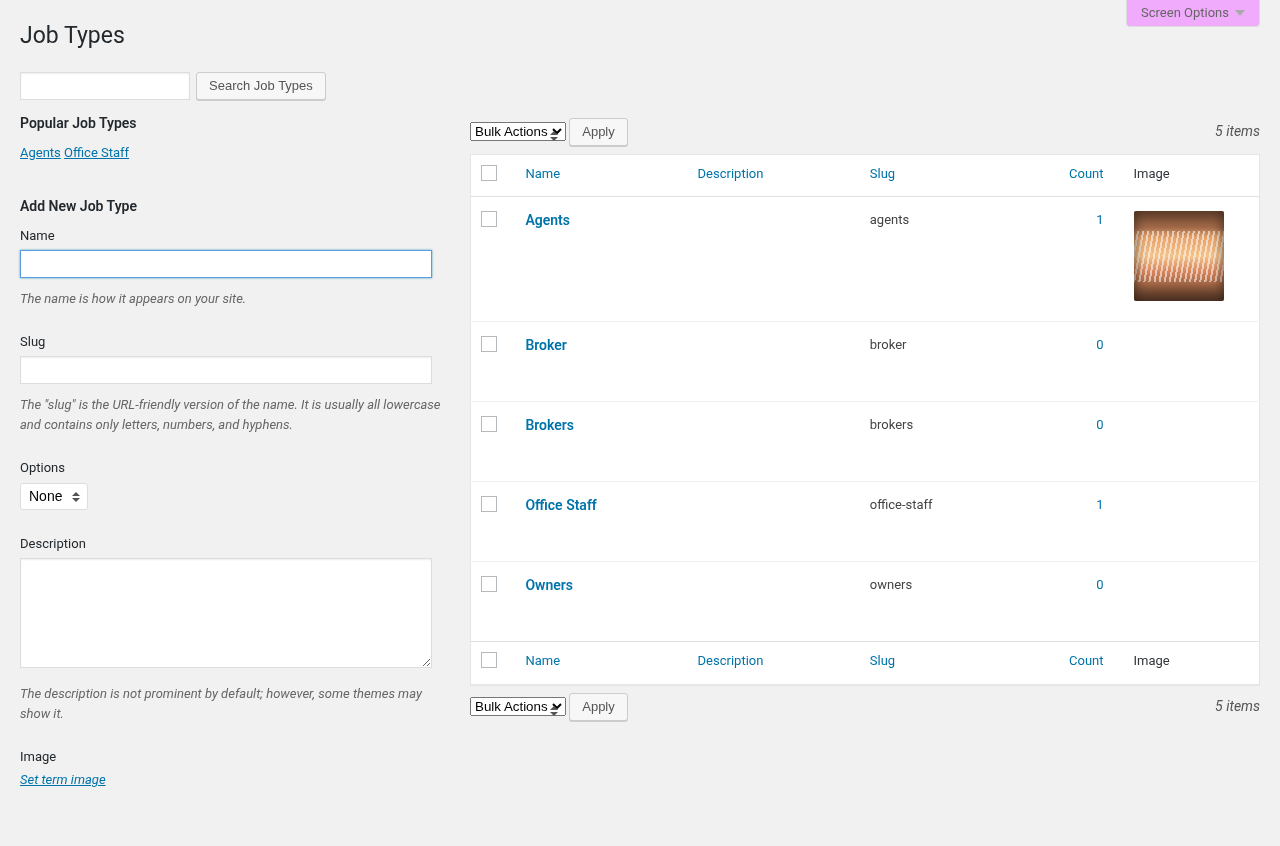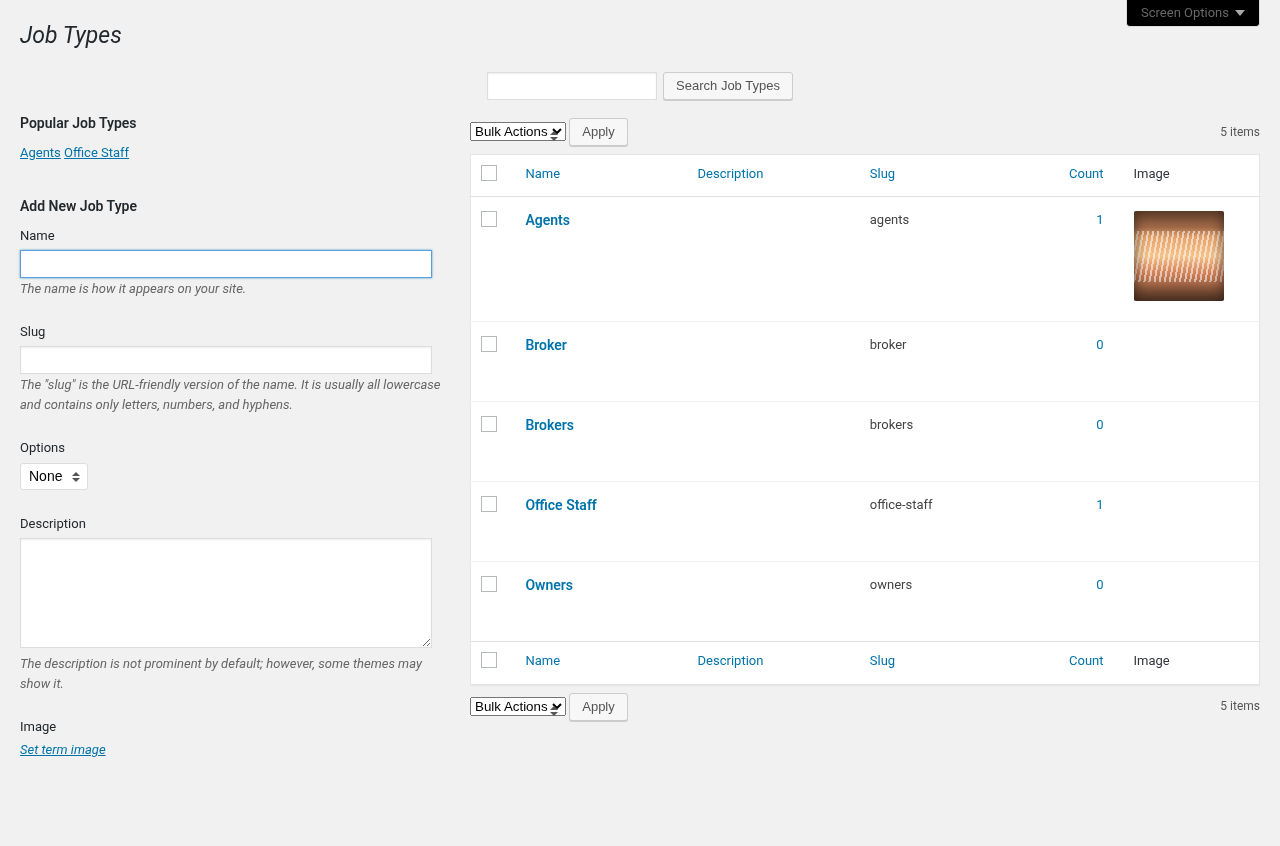--- a/index.html
+++ b/index.html
@@ -9,21 +9,21 @@
     color: #444;
     font-size: 13px;
     line-height: 1.4;
     width: 1280px;
   }
   .wrap { padding: 10px 20px 20px 20px; position: relative; }
   .screen-options {
     position: absolute;
     top: 0;
     right: 20px;
-    background: #000000;
+    background: #f0abfc;
     border: 1px solid #ddd;
     border-top: none;
     border-radius: 0 0 4px 4px;
     padding: 4px 14px;
     font-size: 13px;
     color: #666;
     cursor: pointer;
     display: flex;
     align-items: center;
     gap: 6px;
@@ -32,25 +32,24 @@
     width: 0; height: 0;
     border-left: 5px solid transparent;
     border-right: 5px solid transparent;
     border-top: 6px solid #aaa;
   }
   h1.page-title {
     font-size: 23px;
     font-weight: 400;
     color: #23282d;
     margin: 10px 0 20px 0;
-    font-style: italic;
   }
   .search-bar {
     display: flex;
-    justify-content: center;
+    justify-content: flex-start;
     gap: 6px;
     margin-bottom: 14px;
   }
   .search-bar input[type=search] {
     width: 170px;
     padding: 4px 8px;
     border: 1px solid #ddd;
     background: #fff;
     height: 28px;
     font-size: 13px;
@@ -102,21 +101,21 @@
   .form-field input[type=text].focused {
     border: 1px solid #5b9dd9;
     box-shadow: 0 0 2px rgba(30,140,190,.8);
     outline: none;
   }
   .form-field textarea { height: 110px; resize: vertical; }
   .form-field .hint {
     font-style: italic;
     color: #666;
     font-size: 13px;
-    margin-top: 1px;
+    margin-top: 11px;
     line-height: 1.5;
   }
   .form-field select {
     background: #fff;
     border: 1px solid #ddd;
     padding: 4px 24px 4px 8px;
     font-size: 14px;
     height: 27px;
     -webkit-appearance: none;
     appearance: none;
@@ -143,21 +142,21 @@
     border-right: 4px solid transparent;
     border-top: 4px solid #555;
   }
   .term-image a {
     color: #0073aa;
     font-style: italic;
     font-size: 13px;
   }
   .tablenav { display: flex; justify-content: space-between; align-items: center; margin: 4px 0 8px 0; }
   .tablenav.bottom { margin: 8px 0 4px 0; }
-  .tablenav-pages { color: #555; font-size: 12px; }
+  .tablenav-pages { color: #555; font-size: 14px; font-style: italic; }
   table.wp-list {
     width: 100%;
     background: #fff;
     border: 1px solid #e5e5e5;
     border-collapse: collapse;
     box-shadow: 0 1px 1px rgba(0,0,0,.04);
   }
   table.wp-list th, table.wp-list td {
     padding: 10px 10px;
     text-align: left;

